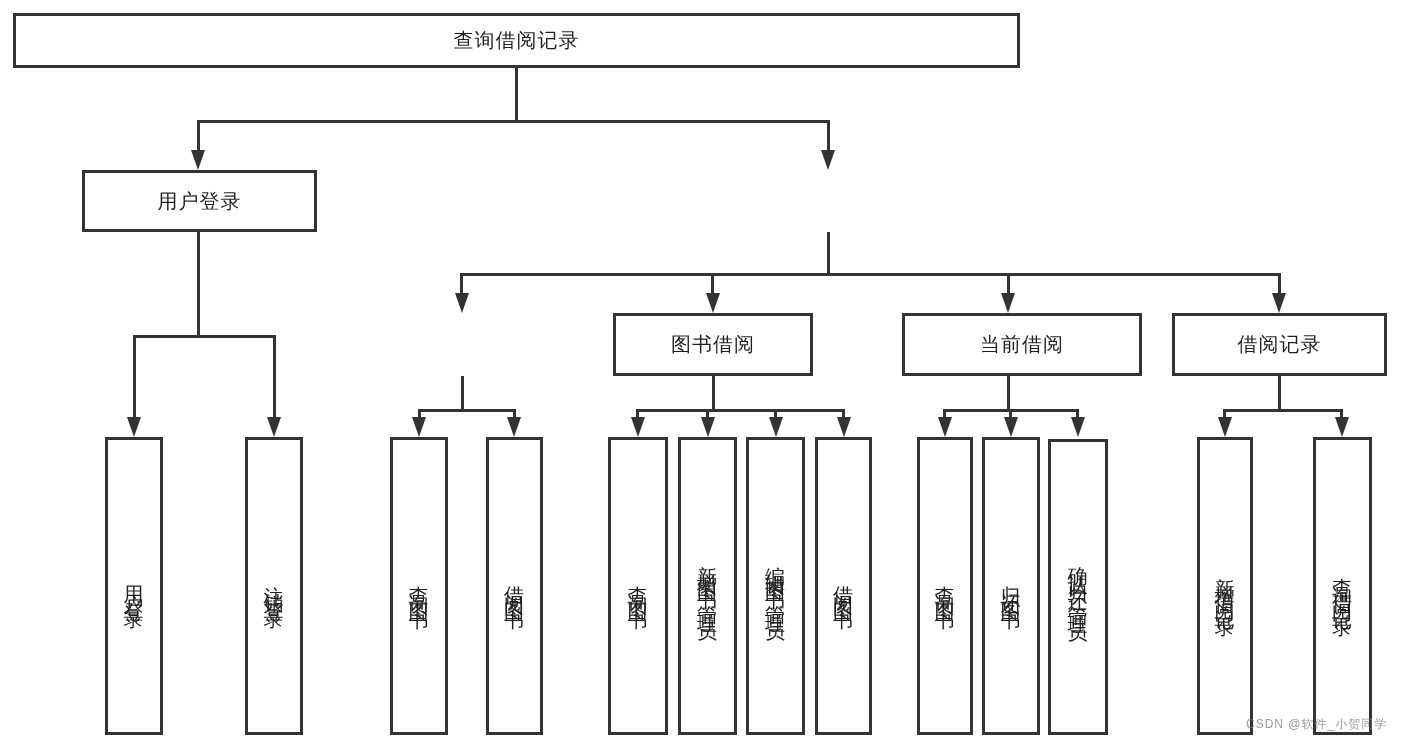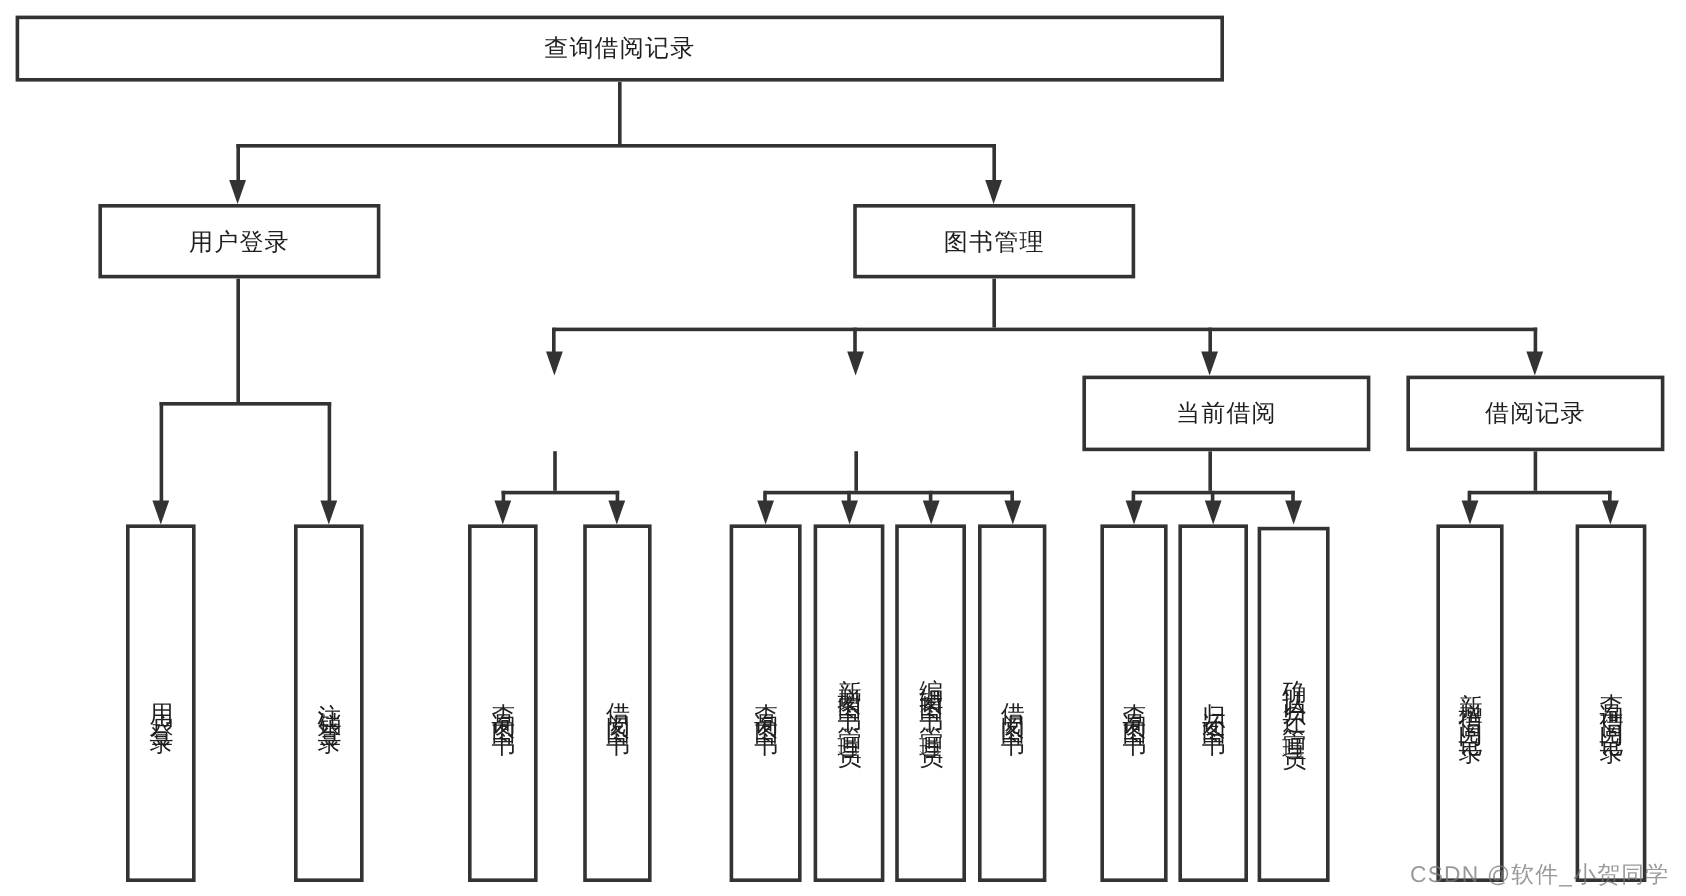--- a/index.html
+++ b/index.html
@@ -54,23 +54,23 @@
     position: absolute;
     width: 0;
     height: 0;
     border-left: 7px solid transparent;
     border-right: 7px solid transparent;
     border-top: 20px solid #333333;
     z-index: 1;
   }
   .watermark {
     position: absolute;
-    left: 1175px;
+    left: 1246px;
     top: 716px;
-    font-size: 19px;
+    font-size: 12px;
     color: rgba(120, 120, 120, 0.75);
     letter-spacing: 1px;
     z-index: 3;
     white-space: nowrap;
   }
 </style>
 </head>
 <body>
 
 <div id="canvas">
@@ -130,22 +130,22 @@
   <div class="vline" style="left:1278px; top:376px; height:33px;"></div>
   <div class="hline" style="left:1224px; top:409px; width:119px;"></div>
   <div class="vline" style="left:1223px; top:409px; height:10px;"></div>
   <div class="arrow" style="left:1218px; top:417px;"></div>
   <div class="vline" style="left:1340px; top:409px; height:10px;"></div>
   <div class="arrow" style="left:1335px; top:417px;"></div>
 
   <div class="hbox" style="left:13px; top:13px; width:1007px; height:55px;">查询借阅记录</div>
 
   <div class="hbox" style="left:82px; top:170px; width:235px; height:62px;">用户登录</div>
-  <div class="hbox" style="left:711px; top:170px; width:235px; height:62px;">图书管理</div>
 
+  <div class="hbox" style="left:613px; top:313px; width:200px; height:63px;">图书借阅</div>
   <div class="hbox" style="left:902px; top:313px; width:240px; height:63px;">当前借阅</div>
   <div class="hbox" style="left:1172px; top:313px; width:215px; height:63px;">借阅记录</div>
 
   <div class="vbox" style="left:105px; top:437px; width:58px; height:298px;">
     <span>用户登录</span>
   </div>
   <div class="vbox" style="left:245px; top:437px; width:58px; height:298px;">
     <span>注销登录</span>
   </div>
 

